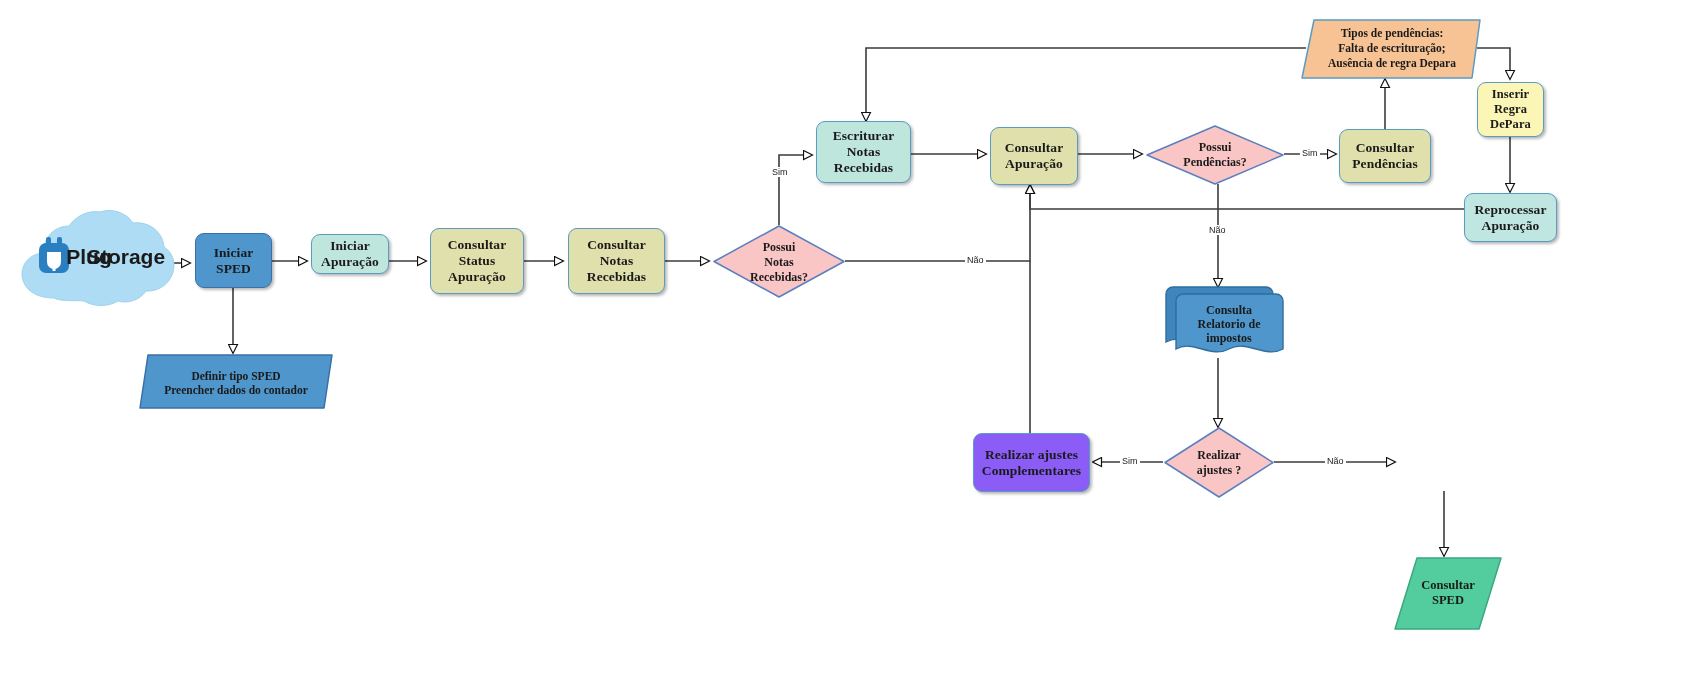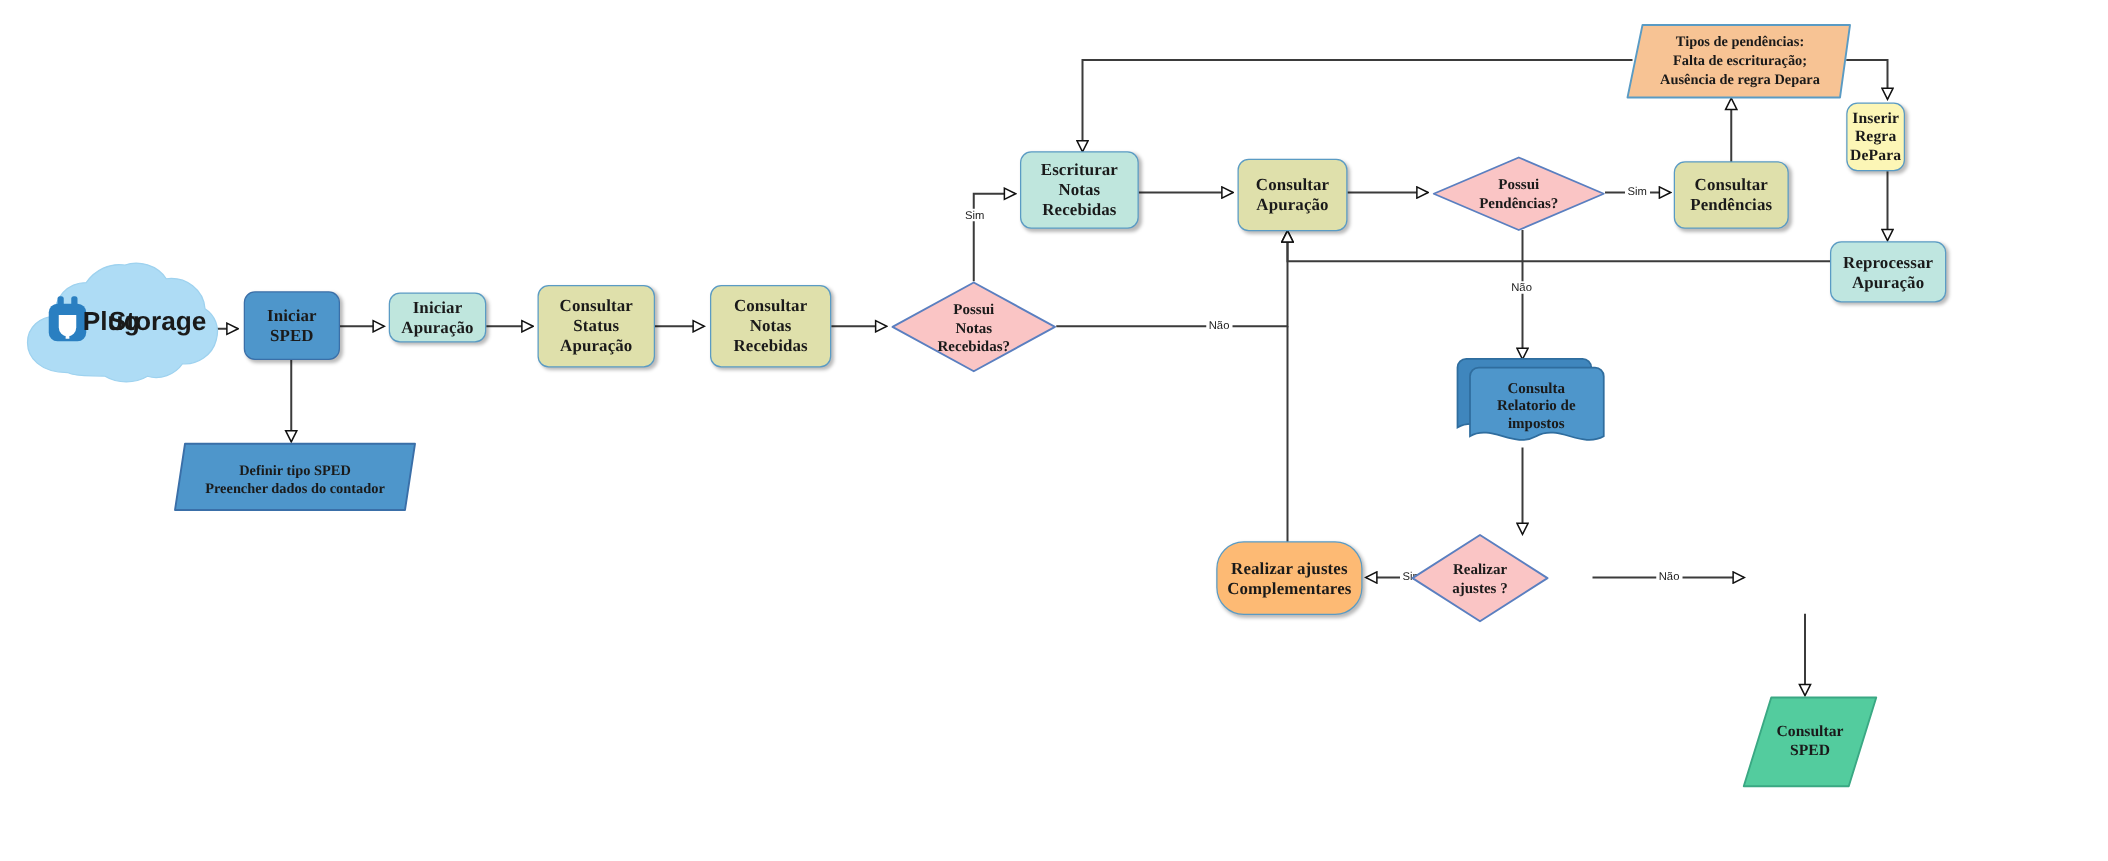--- a/index.html
+++ b/index.html
@@ -11,21 +11,21 @@
   .node .lbl{display:block;width:100%;padding:0 4px;white-space:pre-line;}
   .rect{border:1.5px solid #5a9bc4;border-radius:9px;}
   .shadow{box-shadow:2px 2px 3px rgba(0,0,0,0.28);}
   .fs12{font-size:12.5px;}
   .fs13{font-size:13.5px;}
   .olive{background:#dfe0ab;}
   .mint{background:#bfe6dd;}
   .teal{background:#bfe6e0;}
   .blue{background:#4e96cb;}
   .yellow{background:#fcf6b6;}
-  .green2{background:#fdba74;border-radius:22px;}
+  .green2{background:#8b5cf6;}
   .edgelbl{position:absolute;font-family:"Liberation Sans",sans-serif;font-size:9px;color:#1a1a1a;
            background:#fff;padding:0 2px;line-height:10px;}
   .svgnode{position:absolute;}
   .svgnode svg{display:block;overflow:visible;}
   .svgtext{font-family:"Liberation Serif",serif;font-weight:bold;fill:#1a1a1a;text-anchor:middle;}
   .cloudtxt{font-family:"Liberation Sans",sans-serif;font-weight:bold;}
 </style>
 </head>
 <body>
 
@@ -180,21 +180,21 @@
 
   <div class="svgnode" style="left:1300px;top:18px;">
     <svg width="182" height="62" viewBox="0 0 182 62">
       <path d="M14,2 L180,2 L172,60 L2,60 Z" fill="#f7c394" stroke="#5a9bc4" stroke-width="1.5" stroke-linejoin="round"></path>
       <text class="svgtext" x="92" y="19" font-size="11.5">Tipos de pendências:</text>
       <text class="svgtext" x="92" y="34" font-size="11.5">Falta de escrituração;</text>
       <text class="svgtext" x="92" y="49" font-size="11.5">Ausência de regra Depara</text>
     </svg>
   </div>
 
-  <div class="node rect yellow shadow fs12" style="left:1477px;top:82px;width:47px;height:55px;">
+  <div class="node rect yellow shadow fs12" style="left:1477px;top:82px;width:67px;height:55px;">
     <span class="lbl">Inserir
 Regra
 DePara</span>
   </div>
 
   <div class="node rect teal shadow fs13" style="left:1464px;top:193px;width:93px;height:49px;">
     <span class="lbl">Reprocessar
 Apuração</span>
   </div>
 
@@ -203,21 +203,21 @@
       <path d="M8,8 a7,7 0 0 1 7,-7 L108,1 a7,7 0 0 1 7,7 L115,56
                c-18,10 -36,-10 -54,0 c-18,10 -36,-10 -53,0 Z" fill="#3f86bd" stroke="#2f6d9e" stroke-width="1.4"></path>
       <path d="M18,15 a7,7 0 0 1 7,-7 L118,8 a7,7 0 0 1 7,7 L125,63
                c-18,10 -36,-10 -54,0 c-18,10 -36,-10 -53,0 Z" fill="#4e96cb" stroke="#2f6d9e" stroke-width="1.4"></path>
       <text class="svgtext" x="71" y="28" font-size="12">Consulta</text>
       <text class="svgtext" x="71" y="42" font-size="12">Relatorio de</text>
       <text class="svgtext" x="71" y="56" font-size="12">impostos</text>
     </svg>
   </div>
 
-  <div class="svgnode" style="left:1128px;top:426px;text-align:right;">
+  <div class="svgnode" style="left:1163px;top:426px;text-align:right;">
     <svg width="112" height="73" viewBox="0 0 112 73">
       <path d="M56,2 L110,36.5 L56,71 L2,36.5 Z" fill="#fac5c5" stroke="#5a7fc0" stroke-width="1.5" stroke-linejoin="round"></path>
       <text class="svgtext" x="56" y="33" font-size="12">Realizar</text>
       <text class="svgtext" x="56" y="48" font-size="12">ajustes ?</text>
     </svg>
   </div>
 
   <div class="node rect green2 shadow fs13" style="left:973px;top:433px;width:117px;height:59px;">
     <span class="lbl">Realizar ajustes
 Complementares</span>

